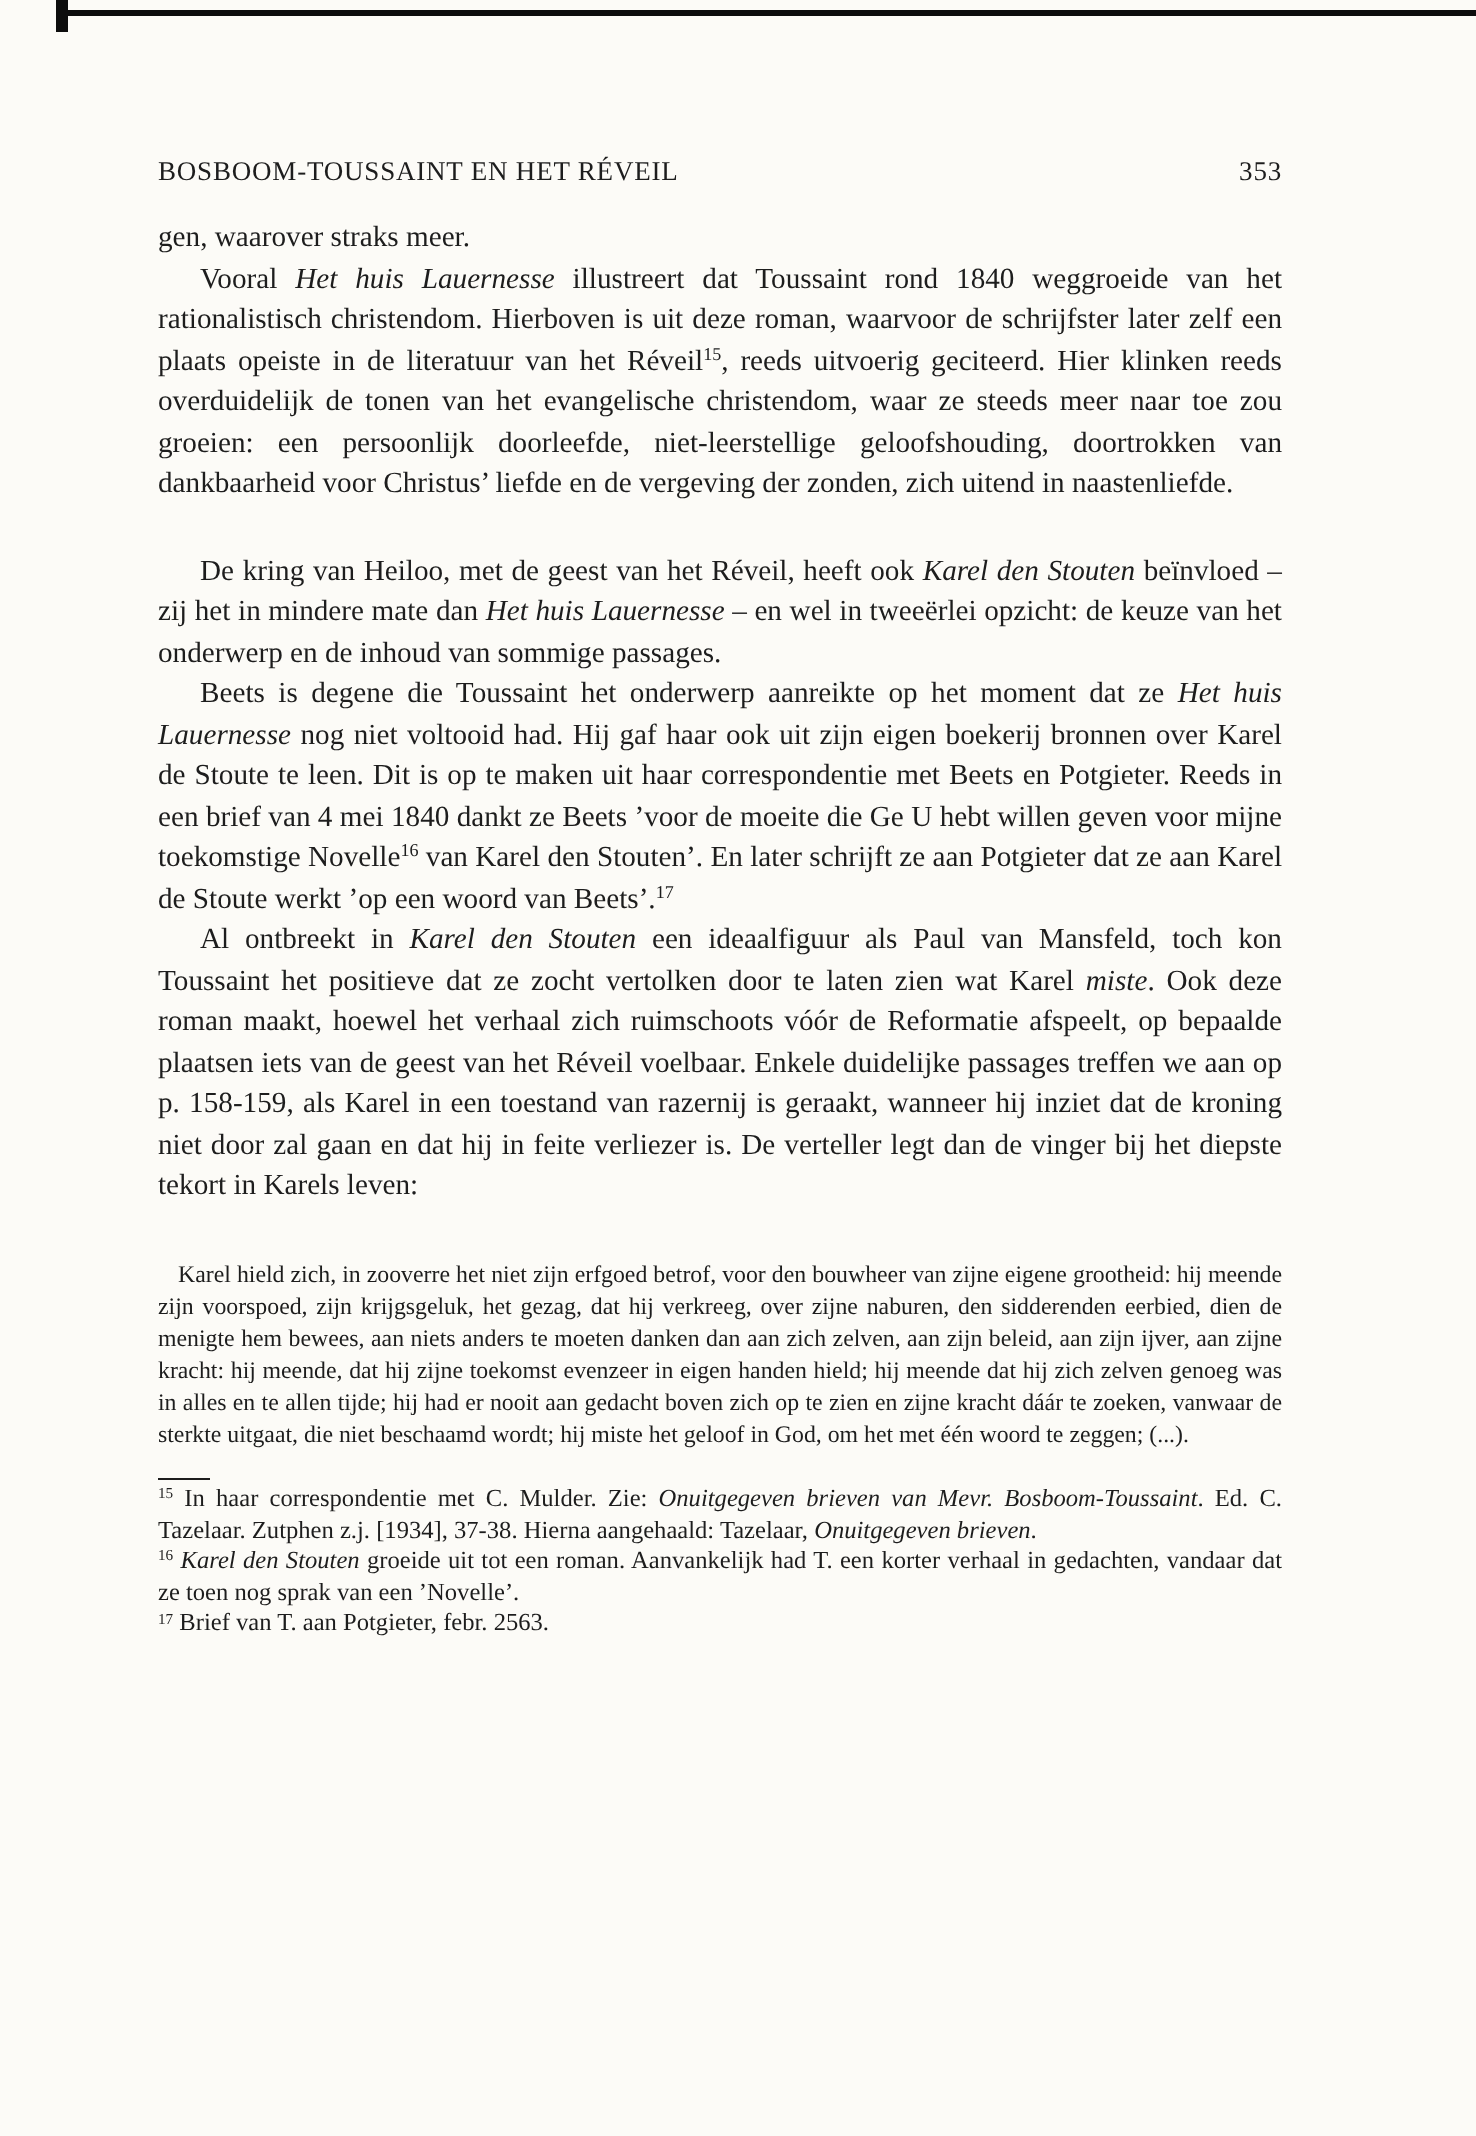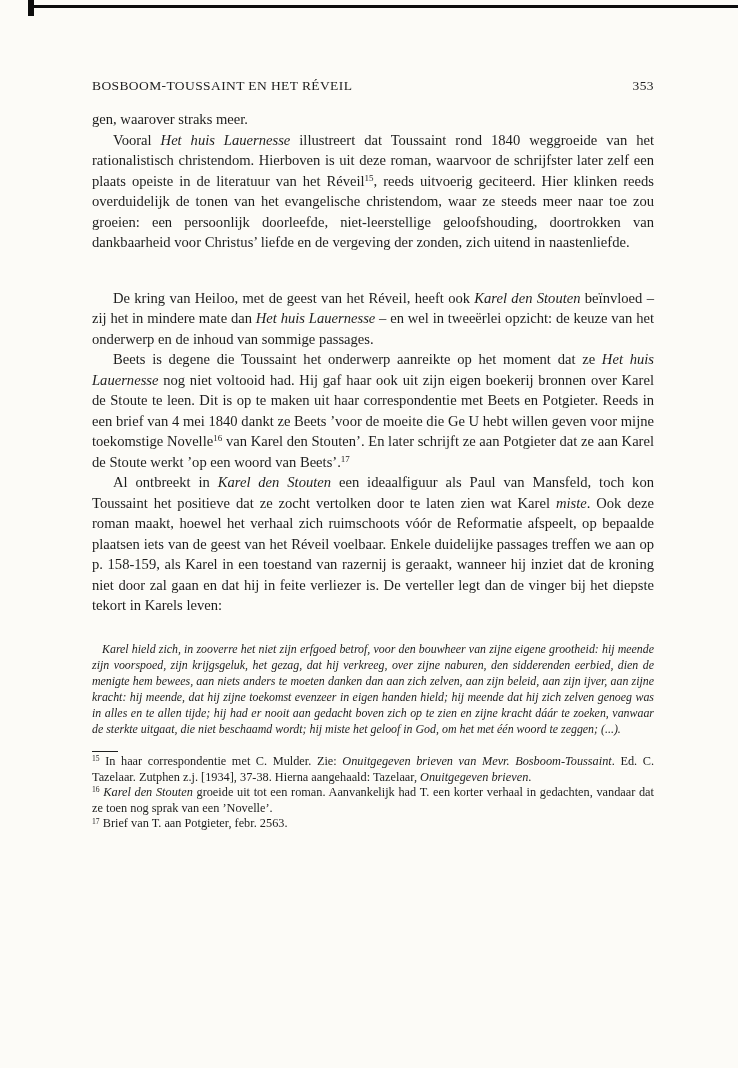--- a/index.html
+++ b/index.html
@@ -16,40 +16,40 @@
   
   .scan-top {
     position: absolute; top: 5px; left: 28px; right: 0; height: 3px;
     background: #0d0d0d;
   }
   .scan-corner {
     position: absolute; top: 0; left: 28px; width: 6px; height: 16px;
     background: #0d0d0d;
   }
   .page-inner {
-    position: absolute; top: 78px; left: 92px; width: 562px;
+    position: absolute; top: 78px; left: 79px; width: 562px;
   }
   .running-head {
     display: flex; justify-content: space-between; align-items: baseline;
     font-size: 13.5px; letter-spacing: 0.4px; margin-bottom: 15px;
   }
   .body-text {
     font-size: 14.6px; line-height: 20.5px; text-align: justify;
   }
   .para { margin: 0; }
   .para.indent { text-indent: 21px; font-family: Liberation Serif, serif; }
-  .para.section-gap { margin-top: 35px; }
+  .para.section-gap { margin-top: 23px; }
   .fn-ref {
     font-size: 0.62em; line-height: 0;
     vertical-align: baseline; position: relative; top: -0.5em;
   }
   .quote {
     margin: 25px 0 0 0; padding: 0;
     font-size: 11.9px; line-height: 16.1px;
-    text-align: justify; text-indent: 10px; font-style: italic;
+    text-align: justify; text-indent: 10px;
   }
   .footnotes { margin-top: 14px; font-family: Liberation Serif, serif; }
   .fn-rule {
     width: 26px; height: 0; border-top: 1.3px solid #1d1d1d; margin-bottom: 2px;
   }
   .footnote {
     font-size: 12.3px; line-height: 15.6px; text-align: justify; margin: 0;
   }
 </style>
 </head>

